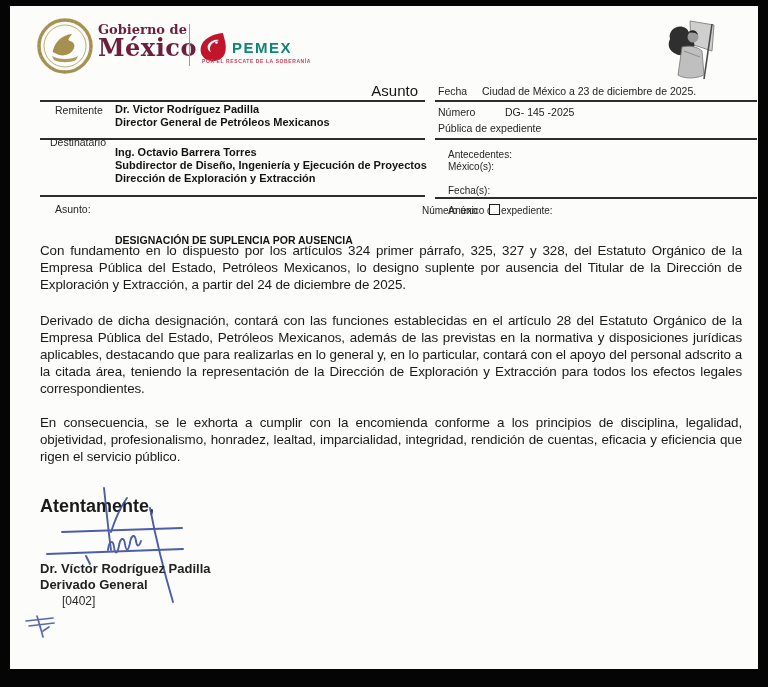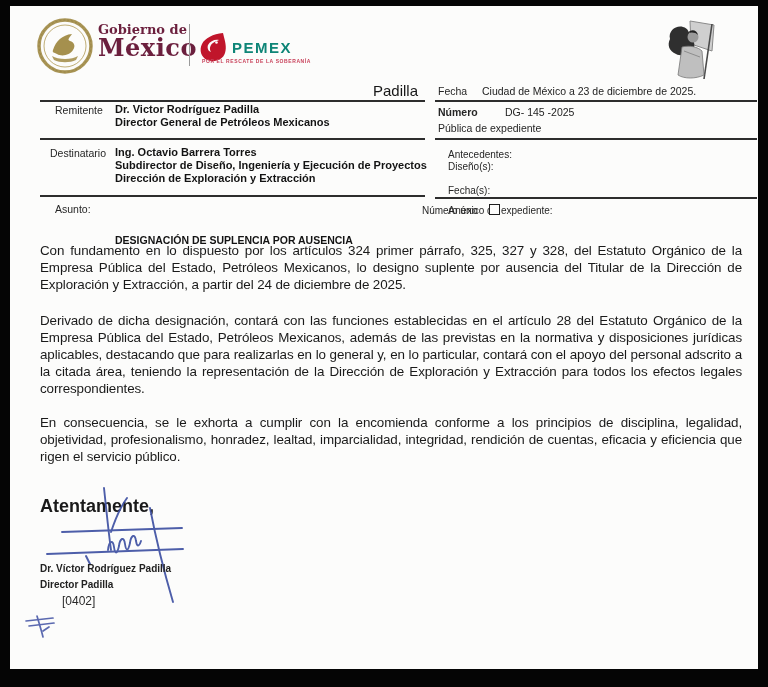--- a/index.html
+++ b/index.html
@@ -30,21 +30,21 @@
   .checkbox{width:11px;height:11px;border:1.6px solid #1e1e1e;background:#fcfcfb;box-sizing:border-box;}
 
   
   .bodytext{width:702px;}
   .bodytext p{
     margin:0 0 18px 0;font-size:13.4px;line-height:17.2px;color:#1a1a1a;
     text-align:justify;letter-spacing:-.1px;
   }
   
   .closing{font-size:18px;font-weight:bold;color:#1a1a1a;}
-  .sig-name{font-size:10px;font-weight:bold;color:#222;line-height:15px;}
+  .sig-name{font-size:13px;font-weight:bold;color:#222;line-height:15px;}
   .sig-code{font-size:12px;color:#2a2a2a;padding-left:22px;}
   svg{display:block;}
 </style>
 </head>
 <body>
 
 <div class="page">
 
   <div class="abs" style="left:26px;top:11px;width:58px;height:58px;">
     <svg width="58" height="58" viewBox="0 0 58 58">
@@ -80,46 +80,46 @@
       <polygon points="30,4 54,8 52,34 31,27" fill="#cfcfcf" stroke="#8a8a8a" stroke-width="1"></polygon>
       <path d="M52,7 L44,62" stroke="#4a4a4a" stroke-width="1.6"></path>
       <path d="M10,22 C8,14 16,8 23,10 C28,11 30,16 29,21 C34,22 36,28 33,33 C30,38 22,40 16,37 C9,34 7,28 10,22 Z" fill="#2f2f2f"></path>
       <circle cx="33" cy="20" r="5.5" fill="#9a9a9a"></circle>
       <path d="M28,16 C30,12 37,12 38,18 C36,15 31,15 28,16 Z" fill="#222"></path>
       <path d="M22,30 C30,28 38,30 42,34 L44,58 C36,62 24,62 18,58 Z" fill="#bfbfbf" stroke="#777" stroke-width=".8"></path>
       <path d="M24,34 L40,40" stroke="#8d8d8d" stroke-width="1"></path>
     </svg>
   </div>
 
-  <div class="abs oficio" style="left:30px;top:76px;width:378px;text-align:right;padding-right:4px;">Padilla</div>
+  <div class="abs oficio" style="left:30px;top:76px;width:378px;text-align:right;padding-right:4px;">Asunto</div>
 
   <div class="abs lbl" style="left:428px;top:79px;">Fecha</div>
   <div class="abs val" style="left:472px;top:79px;">Ciudad de México a 23 de diciembre de 2025.</div>
 
   <div class="abs rule" style="left:30px;top:94px;width:385px;"></div>
   <div class="abs rule" style="left:425px;top:94px;width:322px;"></div>
 
-  <div class="abs lbl" style="left:428px;top:100px;font-weight:bold;">Número</div>
+  <div class="abs lbl" style="left:428px;top:100px;">Número</div>
   <div class="abs val" style="left:495px;top:100px;">DG- 145 -2025</div>
   <div class="abs lbl" style="left:428px;top:116px;">Pública de expediente</div>
 
   <div class="abs lbl" style="left:45px;top:98px;">Remitente</div>
   <div class="abs val-b" style="left:105px;top:97px;">Dr. Victor Rodríguez Padilla</div>
   <div class="abs val-b" style="left:105px;top:110px;">Director General de Petróleos Mexicanos</div>
 
   <div class="abs rule" style="left:30px;top:132px;width:385px;"></div>
   <div class="abs rule" style="left:425px;top:132px;width:322px;"></div>
 
-  <div class="abs lbl" style="left:40px;top:141px;">Destinatario</div>
+  <div class="abs lbl" style="left:40px;top:130px;">Destinatario</div>
   <div class="abs val-b" style="left:105px;top:140px;">Ing. Octavio Barrera Torres</div>
   <div class="abs val-b" style="left:105px;top:166px;">Dirección de Exploración y Extracción</div>
   <div class="abs val-b" style="left:105px;top:153px;">Subdirector de Diseño, Ingeniería y Ejecución de Proyectos</div>
 
   <div class="abs lbl-sm" style="left:438px;top:143px;">Antecedentes:</div>
-  <div class="abs lbl-sm" style="left:438px;top:155px;">Diseño(s):</div>
+  <div class="abs lbl-sm" style="left:438px;top:155px;">México(s):</div>
   <div class="abs lbl-sm" style="left:412px;top:167px;margin-top:32px;">Número único de expediente:</div>
   <div class="abs lbl-sm" style="left:438px;top:179px;">Fecha(s):</div>
 
   <div class="abs rule" style="left:30px;top:189px;width:385px;"></div>
   <div class="abs rule" style="left:425px;top:191px;width:322px;"></div>
 
   <div class="abs lbl" style="left:45px;top:197px;">Asunto:</div>
   <div class="abs val-b" style="left:105px;top:197px;font-size:10.5px;margin-top:31px;">DESIGNACIÓN DE SUPLENCIA POR AUSENCIA</div>
 
   <div class="abs lbl" style="left:438px;top:198px;">Anexo</div>
@@ -141,21 +141,21 @@
         <path d="M120,24 C125,50 133,84 143,118"></path>
         <path d="M32,48 L152,44"></path>
         <path d="M78,66 c1,-9 5,-11 6,-3 c1,7 3,8 5,-1 c1,-8 5,-10 6,-2 c1,7 3,8 5,-1 c1,-8 5,-10 6,-2 c1,6 3,6 5,0"></path>
         <path d="M17,70 L153,65"></path>
         <path d="M56,72 L60,80"></path>
       </g>
     </svg>
   </div>
 
   <div class="abs sig-name" style="left:30px;top:555px;">Dr. Víctor Rodríguez Padilla</div>
-  <div class="abs sig-name" style="left:30px;top:571px;">Director Padilla</div>
+  <div class="abs sig-name" style="left:30px;top:571px;">Derivado General</div>
   <div class="abs sig-code" style="left:30px;top:588px;text-align:center;">[0402]</div>
 
   <div class="abs" style="left:13px;top:607px;width:36px;height:28px;">
     <svg width="36" height="28" viewBox="0 0 36 28">
       <g stroke="#4a5aa8" stroke-width="1.7" fill="none" stroke-linecap="round" opacity=".9">
         <path d="M3,8 L30,5"></path>
         <path d="M6,13 L31,10"></path>
         <path d="M14,3 C16,10 18,16 20,24"></path>
         <path d="M20,18 L26,14"></path>
       </g>

